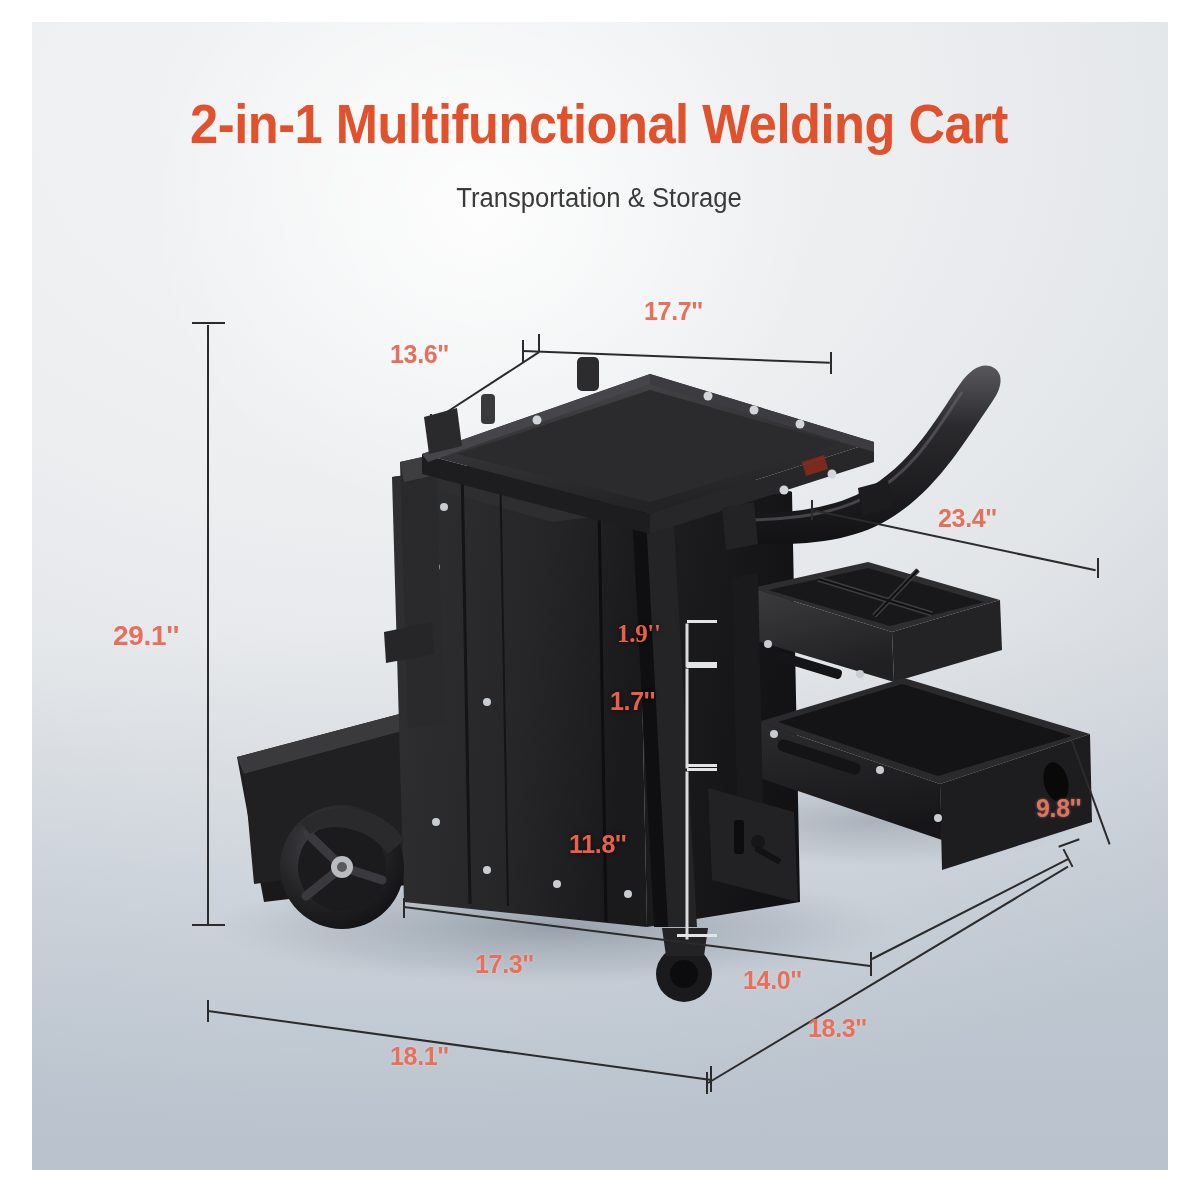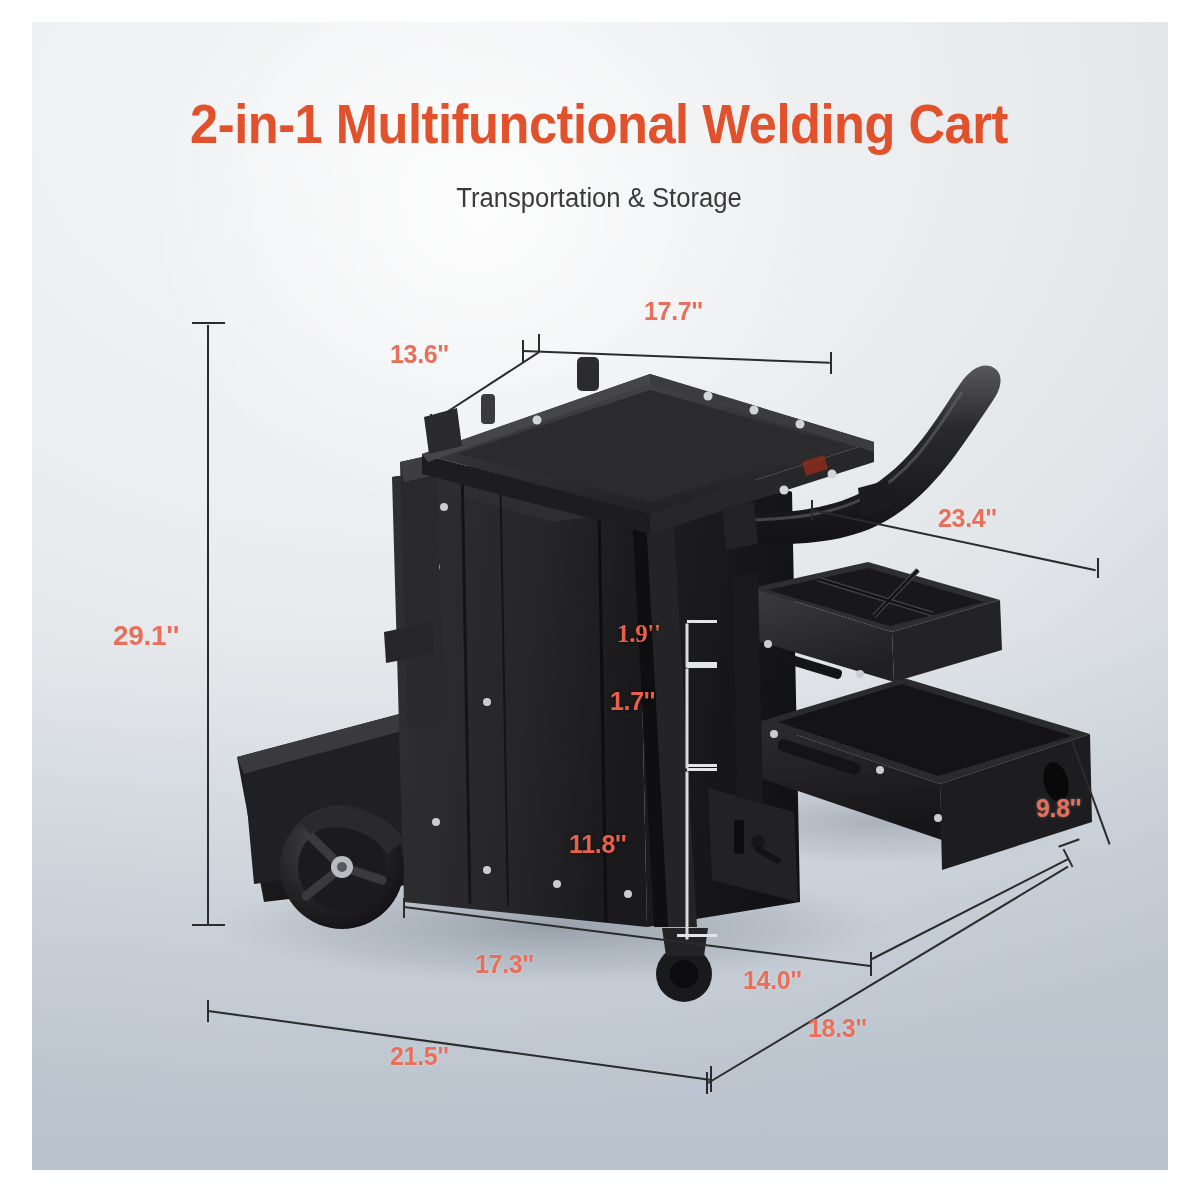--- a/index.html
+++ b/index.html
@@ -349,21 +349,21 @@
       <span class="dim" style="left:612px; top:275px;">17.7''</span>
       <span class="dim" style="left:358px; top:318px;">13.6''</span>
       <span class="dim" style="left:906px; top:482px;">23.4''</span>
       <span class="dim" style="left:1004px; top:772px;">9.8''</span>
       <span class="dim on-dark" style="left:585px; top:598px;font-family:Liberation Serif, serif;">1.9''</span>
       <span class="dim on-dark" style="left:578px; top:665px;">1.7''</span>
       <span class="dim on-dark" style="left:537px; top:808px;">11.8''</span>
       <span class="dim" style="left:443px; top:928px;">17.3''</span>
       <span class="dim" style="left:711px; top:944px;">14.0''</span>
       <span class="dim" style="left:776px; top:972px;margin-top:20px;">18.3''</span>
-      <span class="dim" style="left:358px; top:1020px;">21.5''</span>
+      <span class="dim" style="left:358px; top:1020px;">18.1''</span>
     </div>
 
   </div>
 
   <h1 id="title">2-in-1 Multifunctional Welding Cart</h1>
   <h2 id="subtitle">Transportation &amp; Storage</h2>
 
 </div>
 
 </body></html>

